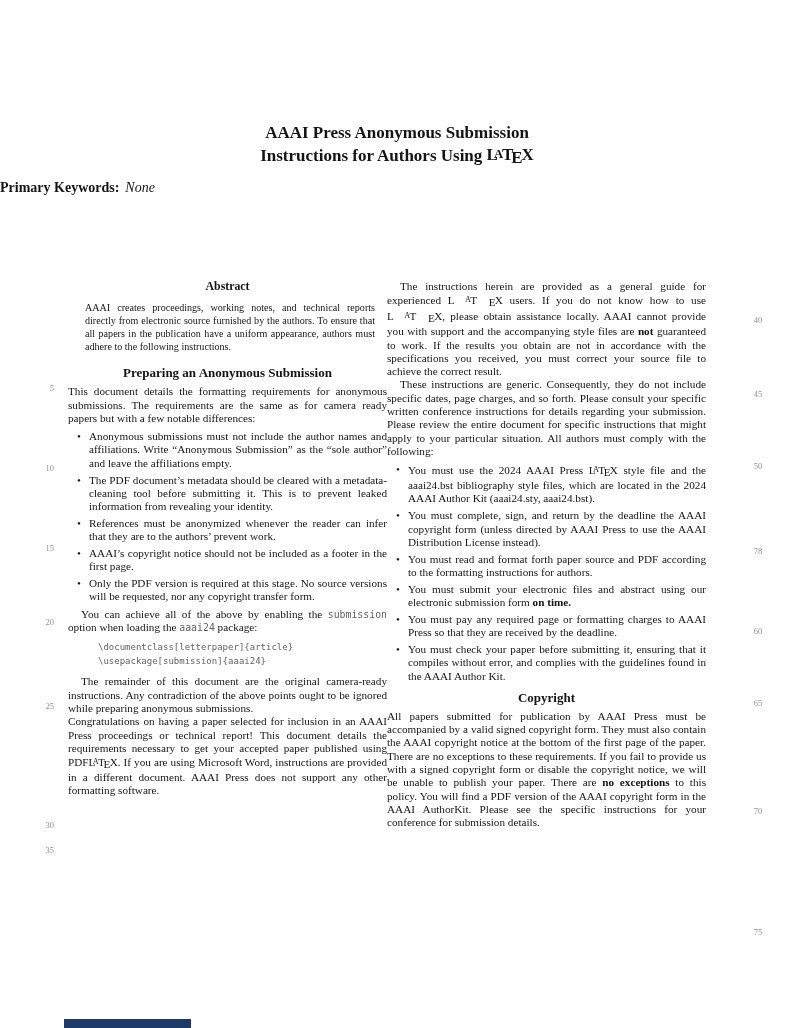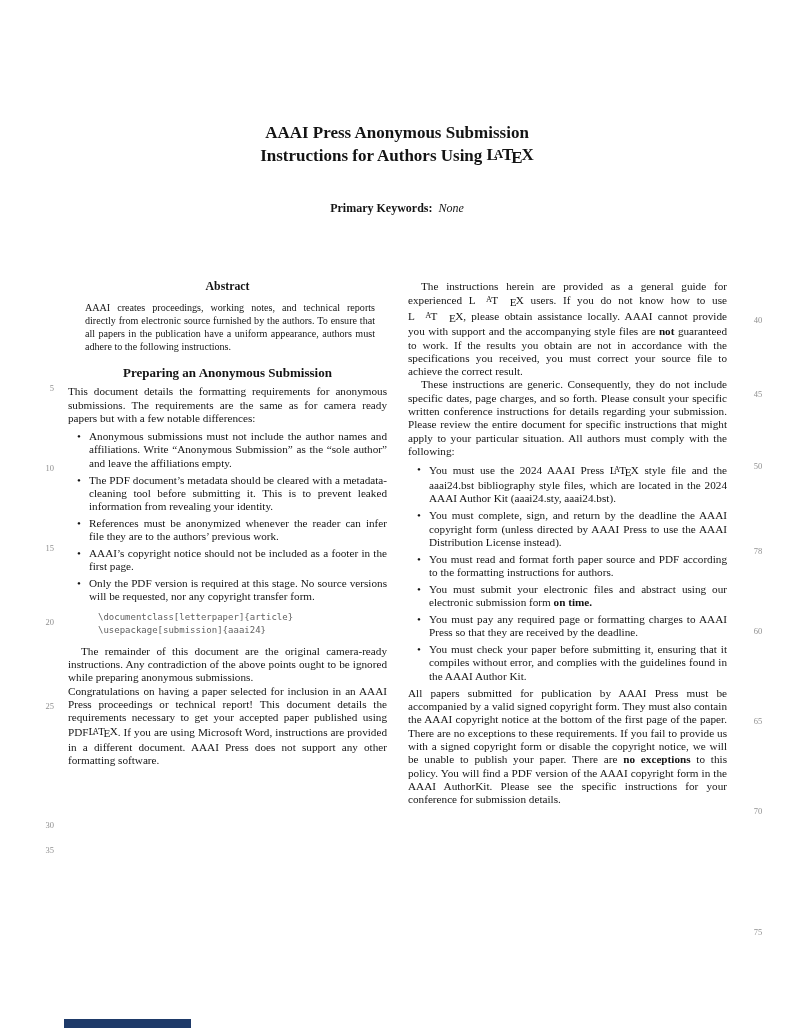--- a/index.html
+++ b/index.html
@@ -1,23 +1,23 @@
 <!DOCTYPE html>
 <html><head>
 <meta charset="utf-8">
 <style>
   html,body{margin:0;padding:0;background:#ffffff;}
   .page{position:relative;width:794px;height:1028px;background:#ffffff;color:#141414;
         font-family:"Liberation Serif",serif;overflow:hidden;}
   .doc-title{position:absolute;top:122px;left:0;width:100%;text-align:center;
              font-weight:700;font-size:17px;line-height:21.5px;}
-  .keywords{position:absolute;top:201px;left:0;width:100%;text-align:center;font-size:12px;}
+  .keywords{position:absolute;top:180px;left:0;width:100%;text-align:left;font-size:14px;}
   .kw-label{font-weight:700;}
   .kw-value{font-style:italic;margin-left:6px;}
-  .columns{position:absolute;top:280px;left:68px;width:659px;display:flex;gap:21px;align-items:flex-start;}
+  .columns{position:absolute;top:280px;left:68px;width:659px;display:flex;align-items:flex-start;}
   .column{width:319px;font-size:11.2px;line-height:13.3px;text-align:justify;}
   .abstract-heading{text-align:center;font-weight:700;font-size:11.8px;margin:0 0 8px 0;}
   .abstract{margin:0 12px 12px 17px;font-size:10.1px;line-height:13px;}
   .section-heading{text-align:center;font-weight:700;font-size:13px;line-height:15px;margin:7px 0 5px 0;}
   .para{margin:0;}
   .para.indent{text-indent:13px;}
   .bullet-list{list-style:none;margin:5px 0 4px 0;padding:0 0 0 21px;}
   .bullet-list li{margin:0 0 3.5px 0;position:relative;}
   .bullet-marker{position:absolute;left:-12px;top:0;}
   .code-block{margin:7px 0 7px 30px;font-family:"DejaVu Sans Mono",monospace;
@@ -45,53 +45,55 @@
   </div>
   <div class="columns">
     <div class="column" id="col-left">
         <div class="abstract-heading">Abstract</div>
         <div class="abstract"><span>AAAI creates proceedings, working notes, and technical reports directly from electronic source furnished by the authors. To ensure that all papers in the publication have a uniform appearance, authors must adhere to the following instructions.</span></div>
         <div class="section-heading">Preparing an Anonymous Submission</div>
         <p class="para"><span>This document details the formatting requirements for anonymous submissions. The requirements are the same as for camera ready papers but with a few notable differences:</span></p>
         <ul class="bullet-list">
           <li><span class="bullet-marker">•</span><span><span>Anonymous submissions must not include the author names and affiliations. Write “Anonymous Submission” as the “sole author” and leave the affiliations empty.</span></span></li>
           <li><span class="bullet-marker">•</span><span><span>The PDF document’s metadata should be cleared with a metadata-cleaning tool before submitting it. This is to prevent leaked information from revealing your identity.</span></span></li>
-          <li><span class="bullet-marker">•</span><span><span>References must be anonymized whenever the reader can infer file they are to the authors’ previous work.</span></span></li>
+          <li><span class="bullet-marker">•</span><span><span>References must be anonymized whenever the reader can infer that they are to the authors’ prevent work.</span></span></li>
           <li><span class="bullet-marker">•</span><span><span>AAAI’s copyright notice should not be included as a footer in the first page.</span></span></li>
           <li><span class="bullet-marker">•</span><span><span>Only the PDF version is required at this stage. No source versions will be requested, nor any copyright transfer form.</span></span></li>
         </ul>
+        <p class="para indent"><span>You can achieve all of the above by enabling the </span><span class="seg-tt">submission</span><span> option when loading the </span><span class="seg-tt">aaai24</span><span> package:</span></p>
         <div class="code-block"><div>\documentclass[letterpaper]{article}</div><div>\usepackage[submission]{aaai24}</div></div>
         <p class="para indent"><span>The remainder of this document are the original camera-ready instructions. Any contradiction of the above points ought to be ignored while preparing anonymous submissions.</span></p>
         <p class="para"><span>Congratulations on having a paper selected for inclusion in an AAAI Press proceedings or technical report! This document details the requirements necessary to get your accepted paper published using PDF</span><span class="latex-logo"><span class="lx-l">L</span><span class="lx-a">A</span><span class="lx-t">T</span><span class="lx-e">E</span><span class="lx-x">X</span></span><span>. If you are using Microsoft Word, instructions are provided in a different document. AAAI Press does not support any other formatting software.</span></p>
       </div>
     <div class="column" id="col-right">
         <p class="para indent"><span>The instructions herein are provided as a general guide for experienced </span><span class="latex-logo"><span class="lx-l">L</span><span class="lx-a">A</span><span class="lx-t">T</span><span class="lx-e">E</span><span class="lx-x">X</span></span><span> users. If you do not know how to use </span><span class="latex-logo"><span class="lx-l">L</span><span class="lx-a">A</span><span class="lx-t">T</span><span class="lx-e">E</span><span class="lx-x">X</span></span><span>, please obtain assistance locally. AAAI cannot provide you with support and the accompanying style files are </span><span class="seg-b">not</span><span> guaranteed to work. If the results you obtain are not in accordance with the specifications you received, you must correct your source file to achieve the correct result.</span></p>
         <p class="para indent"><span>These instructions are generic. Consequently, they do not include specific dates, page charges, and so forth. Please consult your specific written conference instructions for details regarding your submission. Please review the entire document for specific instructions that might apply to your particular situation. All authors must comply with the following:</span></p>
         <ul class="bullet-list">
           <li><span class="bullet-marker">•</span><span><span>You must use the 2024 AAAI Press </span><span class="latex-logo"><span class="lx-l">L</span><span class="lx-a">A</span><span class="lx-t">T</span><span class="lx-e">E</span><span class="lx-x">X</span></span><span> style file and the aaai24.bst bibliography style files, which are located in the 2024 AAAI Author Kit (aaai24.sty, aaai24.bst).</span></span></li>
           <li><span class="bullet-marker">•</span><span><span>You must complete, sign, and return by the deadline the AAAI copyright form (unless directed by AAAI Press to use the AAAI Distribution License instead).</span></span></li>
           <li><span class="bullet-marker">•</span><span><span>You must read and format forth paper source and PDF according to the formatting instructions for authors.</span></span></li>
           <li><span class="bullet-marker">•</span><span><span>You must submit your electronic files and abstract using our electronic submission form </span><span class="seg-b">on time.</span></span></li>
           <li><span class="bullet-marker">•</span><span><span>You must pay any required page or formatting charges to AAAI Press so that they are received by the deadline.</span></span></li>
           <li><span class="bullet-marker">•</span><span><span>You must check your paper before submitting it, ensuring that it compiles without error, and complies with the guidelines found in the AAAI Author Kit.</span></span></li>
         </ul>
+        <div class="section-heading">Copyright</div>
         <p class="para"><span>All papers submitted for publication by AAAI Press must be accompanied by a valid signed copyright form. They must also contain the AAAI copyright notice at the bottom of the first page of the paper. There are no exceptions to these requirements. If you fail to provide us with a signed copyright form or disable the copyright notice, we will be unable to publish your paper. There are </span><span class="seg-b">no exceptions</span><span> to this policy. You will find a PDF version of the AAAI copyright form in the AAAI AuthorKit. Please see the specific instructions for your conference for submission details.</span></p>
       </div>
   </div>
   <div id="line-numbers">
       <div class="line-no left" style="top: 383px;">5</div>
       <div class="line-no left" style="top: 463px;">10</div>
       <div class="line-no left" style="top: 543px;">15</div>
       <div class="line-no left" style="top: 617px;">20</div>
       <div class="line-no left" style="top: 701px;">25</div>
       <div class="line-no left" style="top: 820px;">30</div>
       <div class="line-no left" style="top: 845px;">35</div>
       <div class="line-no right" style="top: 315px;">40</div>
       <div class="line-no right" style="top: 389px;">45</div>
       <div class="line-no right" style="top: 461px;">50</div>
       <div class="line-no right" style="top: 546px;">78</div>
       <div class="line-no right" style="top: 626px;">60</div>
-      <div class="line-no right" style="top: 716px;">65</div>
+      <div class="line-no right" style="top: 698px;">65</div>
       <div class="line-no right" style="top: 806px;">70</div>
       <div class="line-no right" style="top: 927px;">75</div>
     </div>
   <div class="footer-bar"></div>
 </div>
 
 </body></html>

